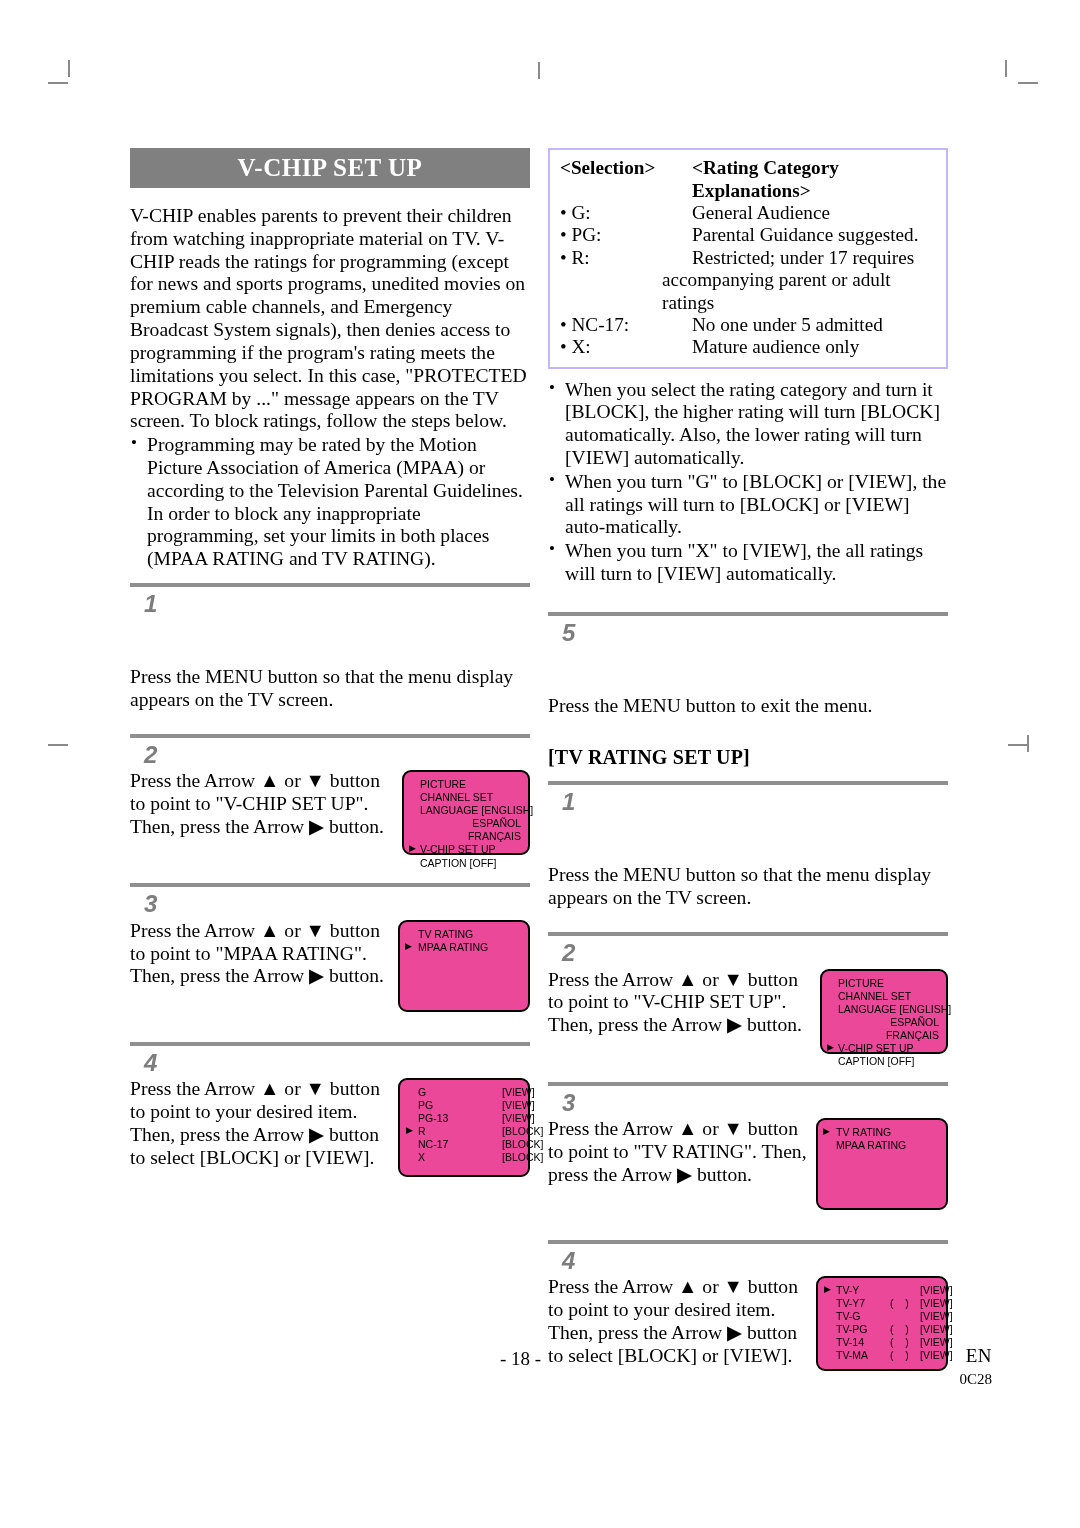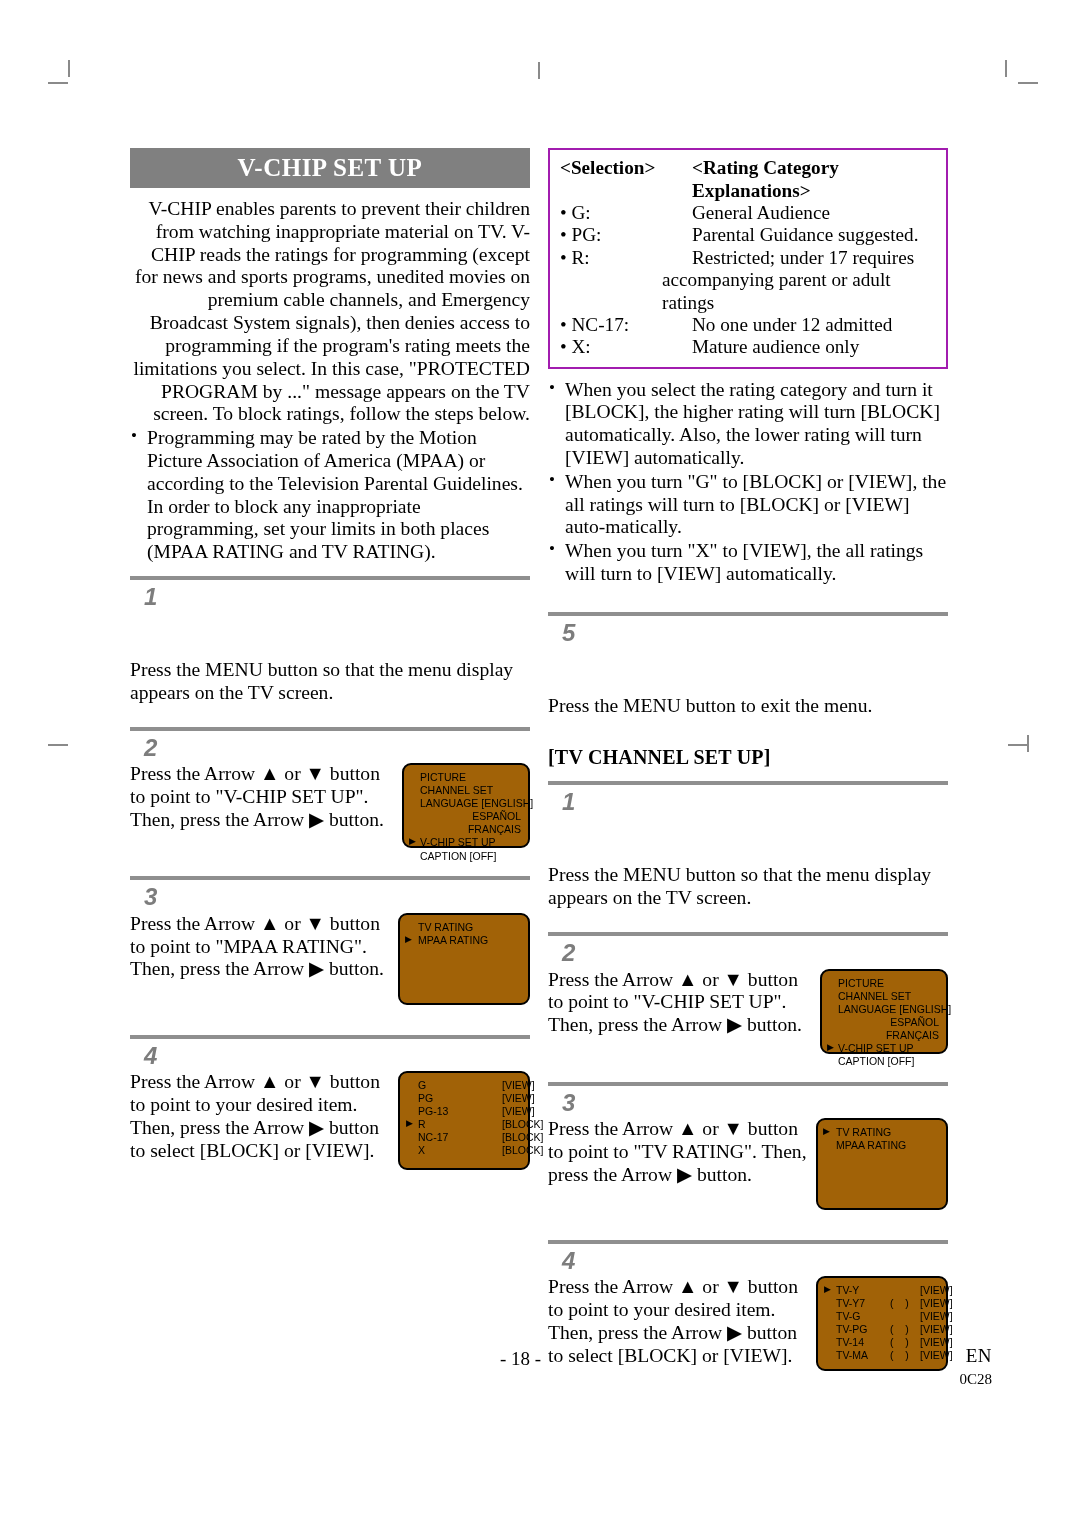--- a/index.html
+++ b/index.html
@@ -39,42 +39,42 @@
     letter-spacing: 0.5px;
     text-align: center;
     padding: 7px 0 8px 0;
     line-height: 1.0;
   }
 
   
   .para {
     font-size: 19.6px;
     line-height: 1.165;
-    margin: 10px 0 0 0;
-    text-align: right;
+    margin: 17px 0 0 0;
+    text-align: left;
   }
   .bullets { margin: 0; padding: 0; list-style: none; }
   .bullets li {
     font-size: 19.6px;
     line-height: 1.165;
     position: relative;
     padding-left: 17px;
     margin-top: 1px;
   }
   .bullets li::before {
     content: "\2022";
     position: absolute;
     left: 1px;
     top: -1px;
     font-size: 17px;
   }
 
   
   .rating-box {
-    border: 2px solid #a21caf;
+    border: 2px solid #c4b5fd;
     padding: 6px 8px 8px 10px;
     box-sizing: border-box;
     width: 400px;
   }
   .rating-row {
     display: flex;
     font-size: 19.2px;
     line-height: 1.165;
   }
   .rating-row .sel  { width: 132px; flex: 0 0 132px; }
@@ -116,21 +116,21 @@
 
   
   .osd {
     border: 2px solid #000;
     border-radius: 9px;
     box-sizing: border-box;
     font-family: "Liberation Sans", sans-serif;
     font-size: 10.5px;
     line-height: 1.24;
     padding: 6px 5px 6px 5px;
-    background: #a16207;
+    background: #ec4899;
     flex: 0 0 auto;
   }
   .osd-line { white-space: pre; position: relative; padding-left: 11px; }
   .osd-line.ptr::before {
     content: "\25B6";
     position: absolute;
     left: 0px;
     top: 0px;
     font-size: 9px;
   }
@@ -283,41 +283,41 @@
         <div class="expl">Parental Guidance suggested.</div>
       </div>
       <div class="rating-row">
         <div class="sel">• R:</div>
         <div class="expl">Restricted; under 17 requires</div>
       </div>
       <div class="rating-cont">accompanying parent or adult</div>
       <div class="rating-cont">ratings</div>
       <div class="rating-row">
         <div class="sel">• NC-17:</div>
-        <div class="expl">No one under 12 admitted</div>
+        <div class="expl">No one under 5 admitted</div>
       </div>
       <div class="rating-row">
         <div class="sel">• X:</div>
         <div class="expl">Mature audience only</div>
       </div>
     </div>
 
     <ul class="bullets" style="margin-top:10px;">
       <li>When you select the rating category and turn it [BLOCK], the higher rating will turn [BLOCK] automatically. Also, the lower rating will turn [VIEW] automatically.</li>
       <li>When you turn "G" to [BLOCK] or [VIEW], the all ratings will turn to [BLOCK] or [VIEW] auto-matically.</li>
       <li>When you turn "X" to [VIEW], the all ratings will turn to [VIEW] automatically.</li>
     </ul>
 
     <div class="rule" style="margin-top:26px;"></div>
     <div class="step-num">5</div>
     <div class="step-body">
       <div class="step-text full">Press the MENU button to exit the menu.</div>
     </div>
 
-    <div class="sub-head" style="margin-top:28px;">[TV CHANNEL SET UP]</div>
+    <div class="sub-head" style="margin-top:28px;">[TV RATING SET UP]</div>
 
     <div class="rule"></div>
     <div class="step-num">1</div>
     <div class="step-body">
       <div class="step-text full">Press the MENU button so that the menu display appears on the TV screen.</div>
     </div>
 
     <div class="rule" style="margin-top:22px;"></div>
     <div class="step-num">2</div>
     <div class="step-body">

